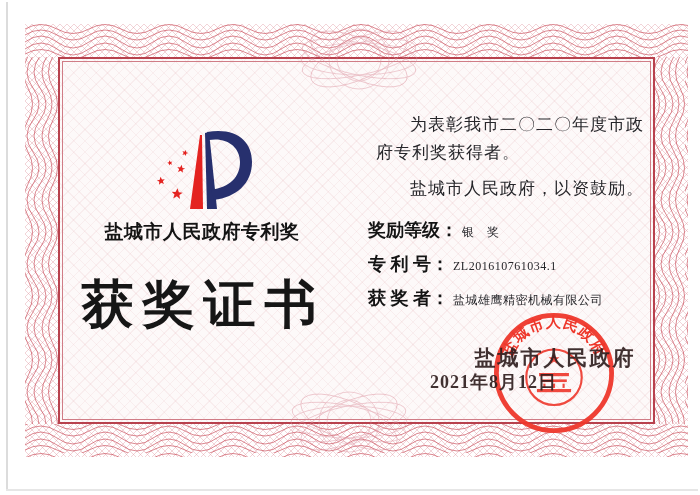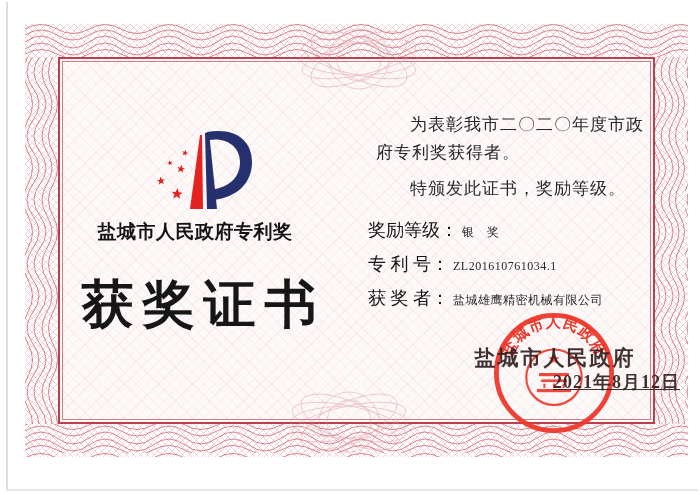--- a/index.html
+++ b/index.html
@@ -28,48 +28,48 @@
     content:"";position:absolute;inset:2px;border:1px solid #d07c86;pointer-events:none;
   }
 
   .ornament{position:absolute;z-index:0;}
   .ornament.top{left:224px;top:-36px;}
   .ornament.bottom{left:214px;bottom:-36px;}
 
   
   .logo{position:absolute;left:88px;top:68px;width:116px;height:88px;z-index:1;}
   .org-name{
-    position:absolute;left:0;top:160px;width:270px;text-align:center;z-index:1;
+    position:absolute;left:7px;top:160px;width:270px;text-align:center;z-index:1;
     font-size:19px;font-weight:bold;color:#141414;letter-spacing:.5px;
   }
   .cert-title{
     position:absolute;left:0;top:211px;width:278px;text-align:center;z-index:1;
     font-size:52px;font-weight:bold;color:#161616;letter-spacing:9px;text-indent:9px;
   }
 
   
   .right-col{position:absolute;left:308px;top:44px;width:292px;z-index:1;}
   .intro p{
     margin:8px;font-size:17px;line-height:28px;color:#26262a;
     text-indent:2em;letter-spacing:1px;
   }
   .fields{margin-top:15px;}
   .field-row{height:34px;line-height:24px;white-space:nowrap;}
-  .field-label{font-size:18px;font-weight:normal;color:#141414;}
+  .field-label{font-size:18px;font-weight:bold;color:#141414;}
   .field-value{font-size:12px;color:#26262a;letter-spacing:.5px;}
 
   
   .seal{position:absolute;left:430px;top:250px;width:128px;height:128px;z-index:2;}
   .seal-issuer{
     position:absolute;left:360px;top:285px;width:270px;text-align:center;z-index:3;
     font-size:21px;font-weight:bold;letter-spacing:2px;color:rgba(48,30,30,.92);
   }
   .seal-date{
-    position:absolute;left:370px;top:311px;width:250px;text-align:right;z-index:3;
-    font-size:18px;font-weight:bold;letter-spacing:1px;color:rgba(48,30,30,.92);text-decoration:underline;
+    position:absolute;left:370px;top:311px;width:250px;text-align:left;z-index:3;
+    font-size:18px;font-weight:bold;letter-spacing:1px;color:rgba(48,30,30,.92);
   }
 </style>
 </head>
 <body>
 
 <div class="page">
 
   <div class="photo-edge-left"></div>
   <div class="photo-edge-bottom"></div>
 
@@ -148,21 +148,21 @@
           <path d="M57,6 L61,5 L69,82 L59,82 Z" fill="#27306e"></path>
           <path d="M59,5 C88,0 104,14 104,35 C104,57 88,70 66,73 L63,63 C82,60 92,50 92,35 C92,20 79,10 61,13 Z" fill="#27306e"></path>
         </g>
       </svg>
       <div class="org-name">盐城市人民政府专利奖</div>
       <div class="cert-title">获奖证书</div>
 
       <div class="right-col">
         <div class="intro">
           <p>为表彰我市二〇二〇年度市政府专利奖获得者。</p>
-          <p>特颁发此证书，奖励等级。</p>
+          <p>盐城市人民政府，以资鼓励。</p>
         </div>
         <div class="fields">
           <div class="field-row">
             <span class="field-label">奖励等级：</span>
             <span class="field-value">银　奖</span>
           </div>
           <div class="field-row">
             <span class="field-label">专 利 号：</span>
             <span class="field-value">ZL201610761034.1</span>
           </div>

